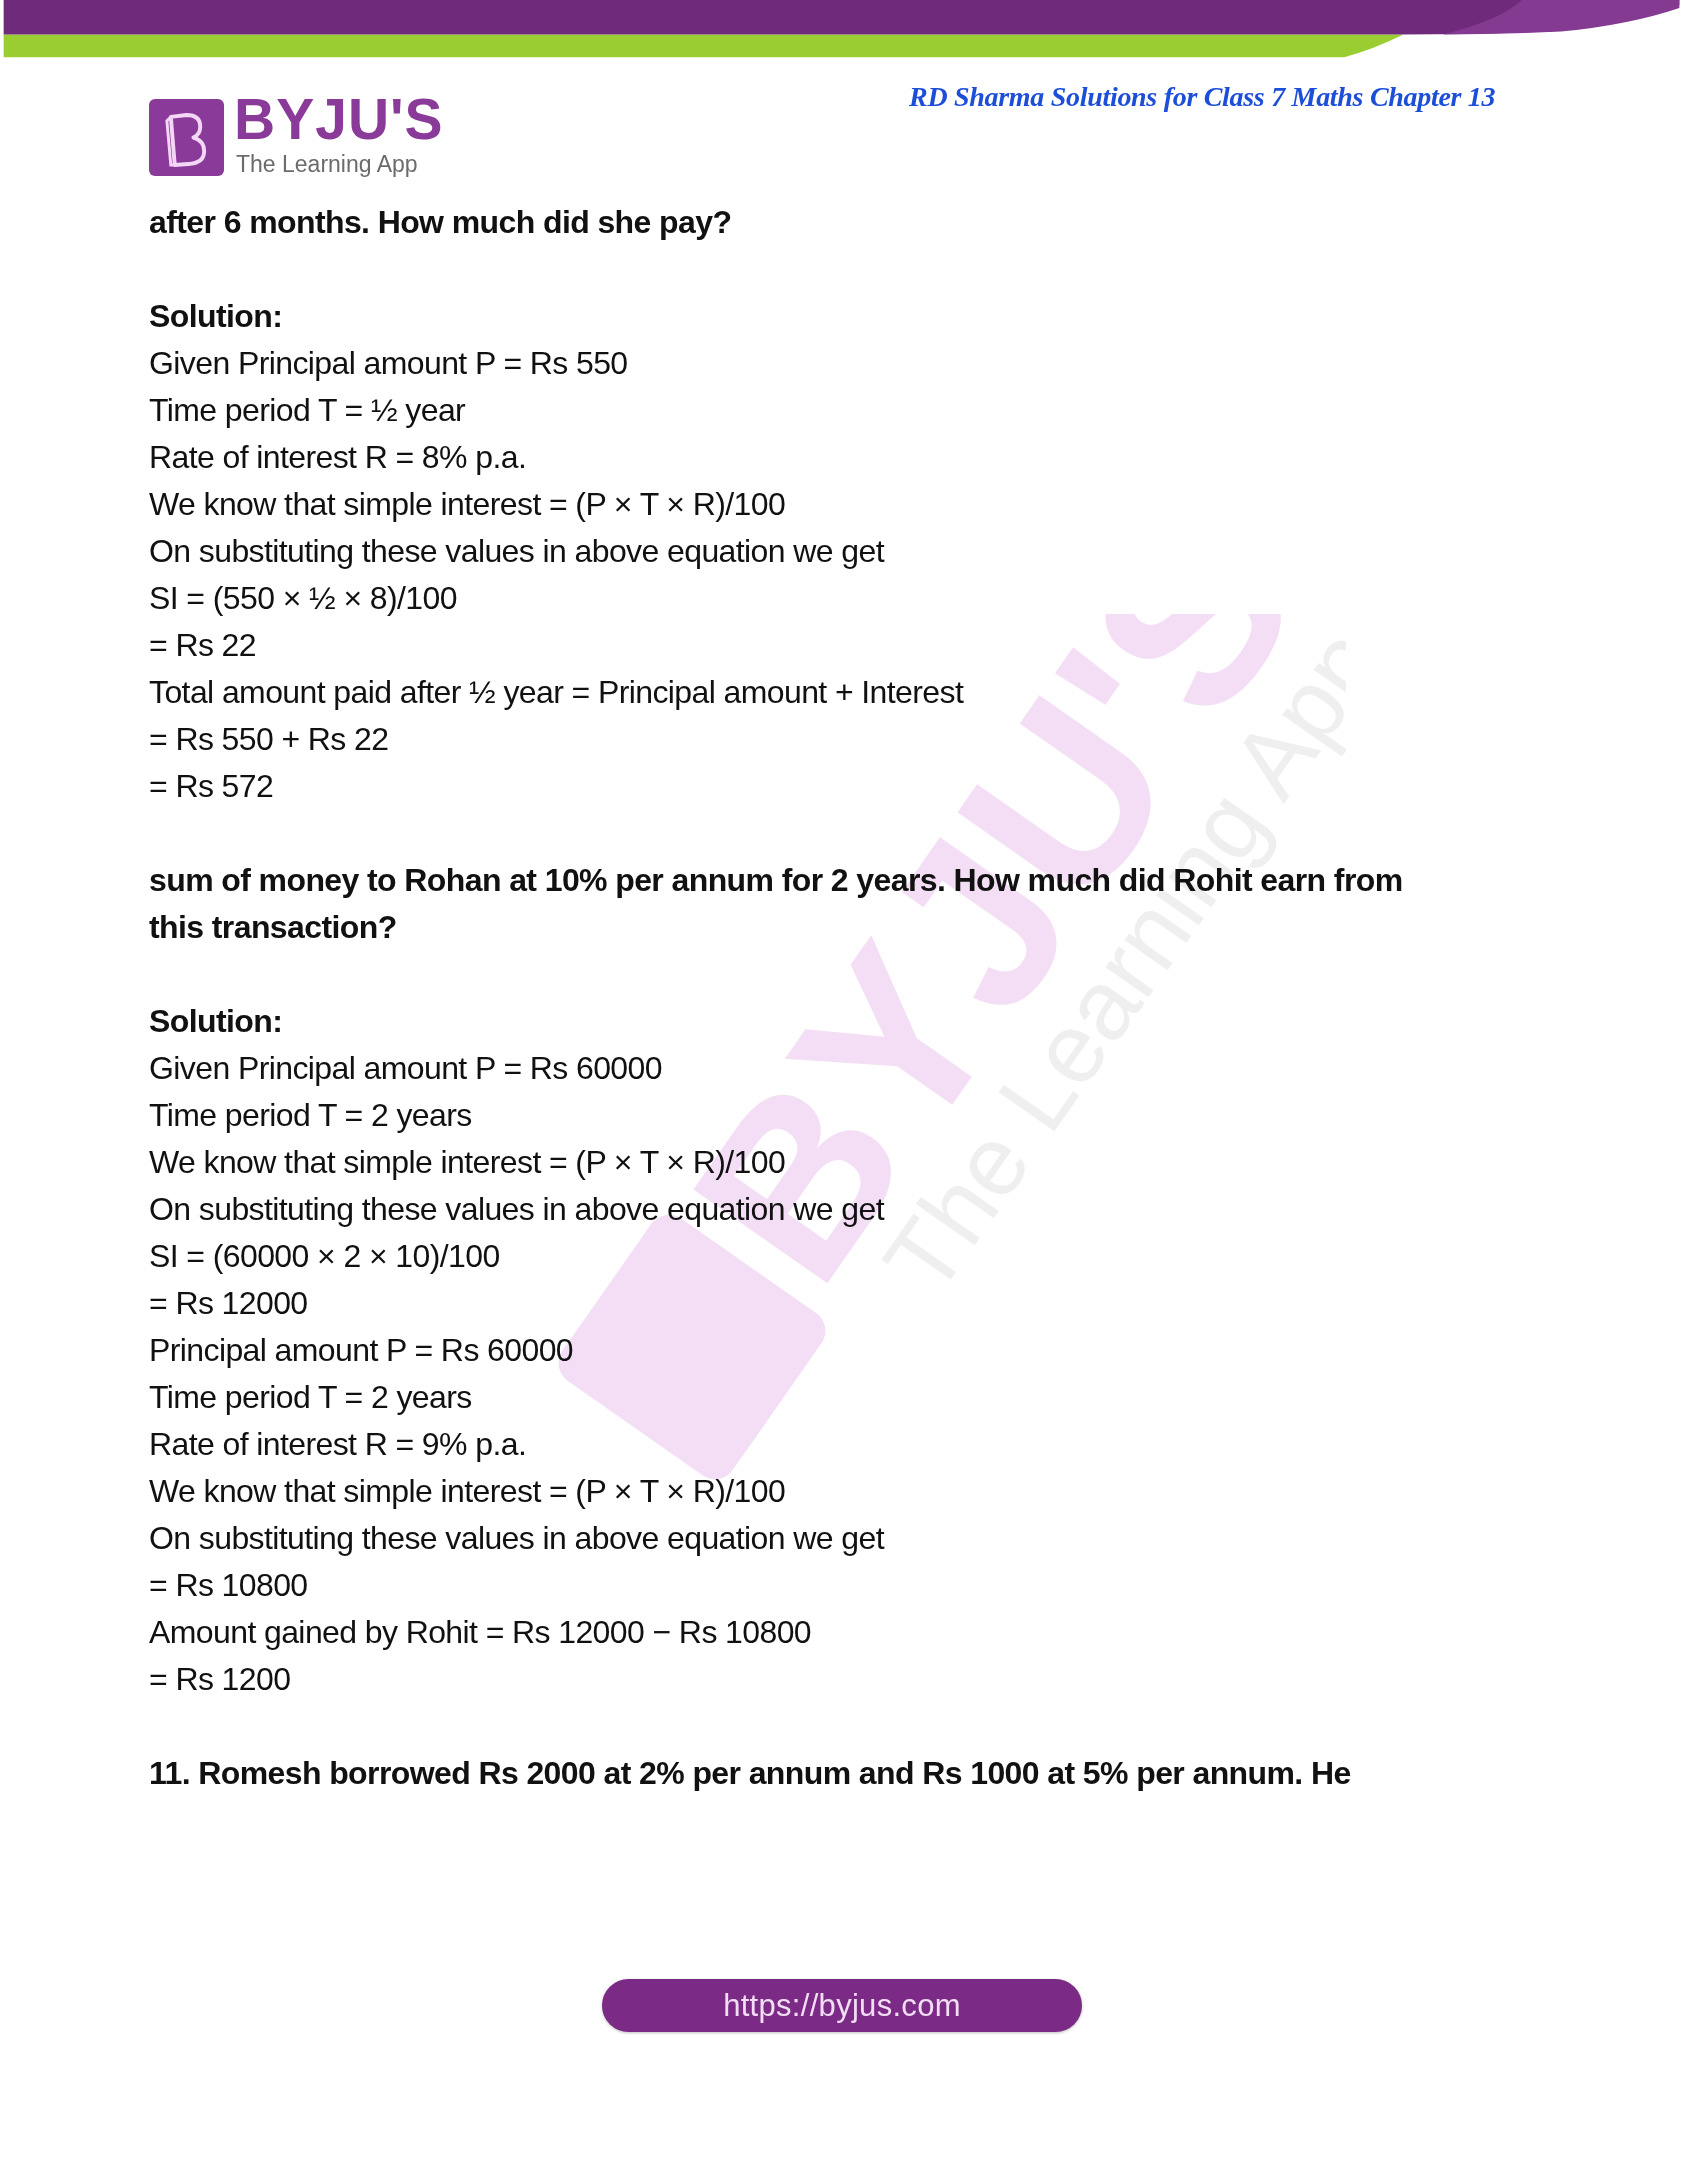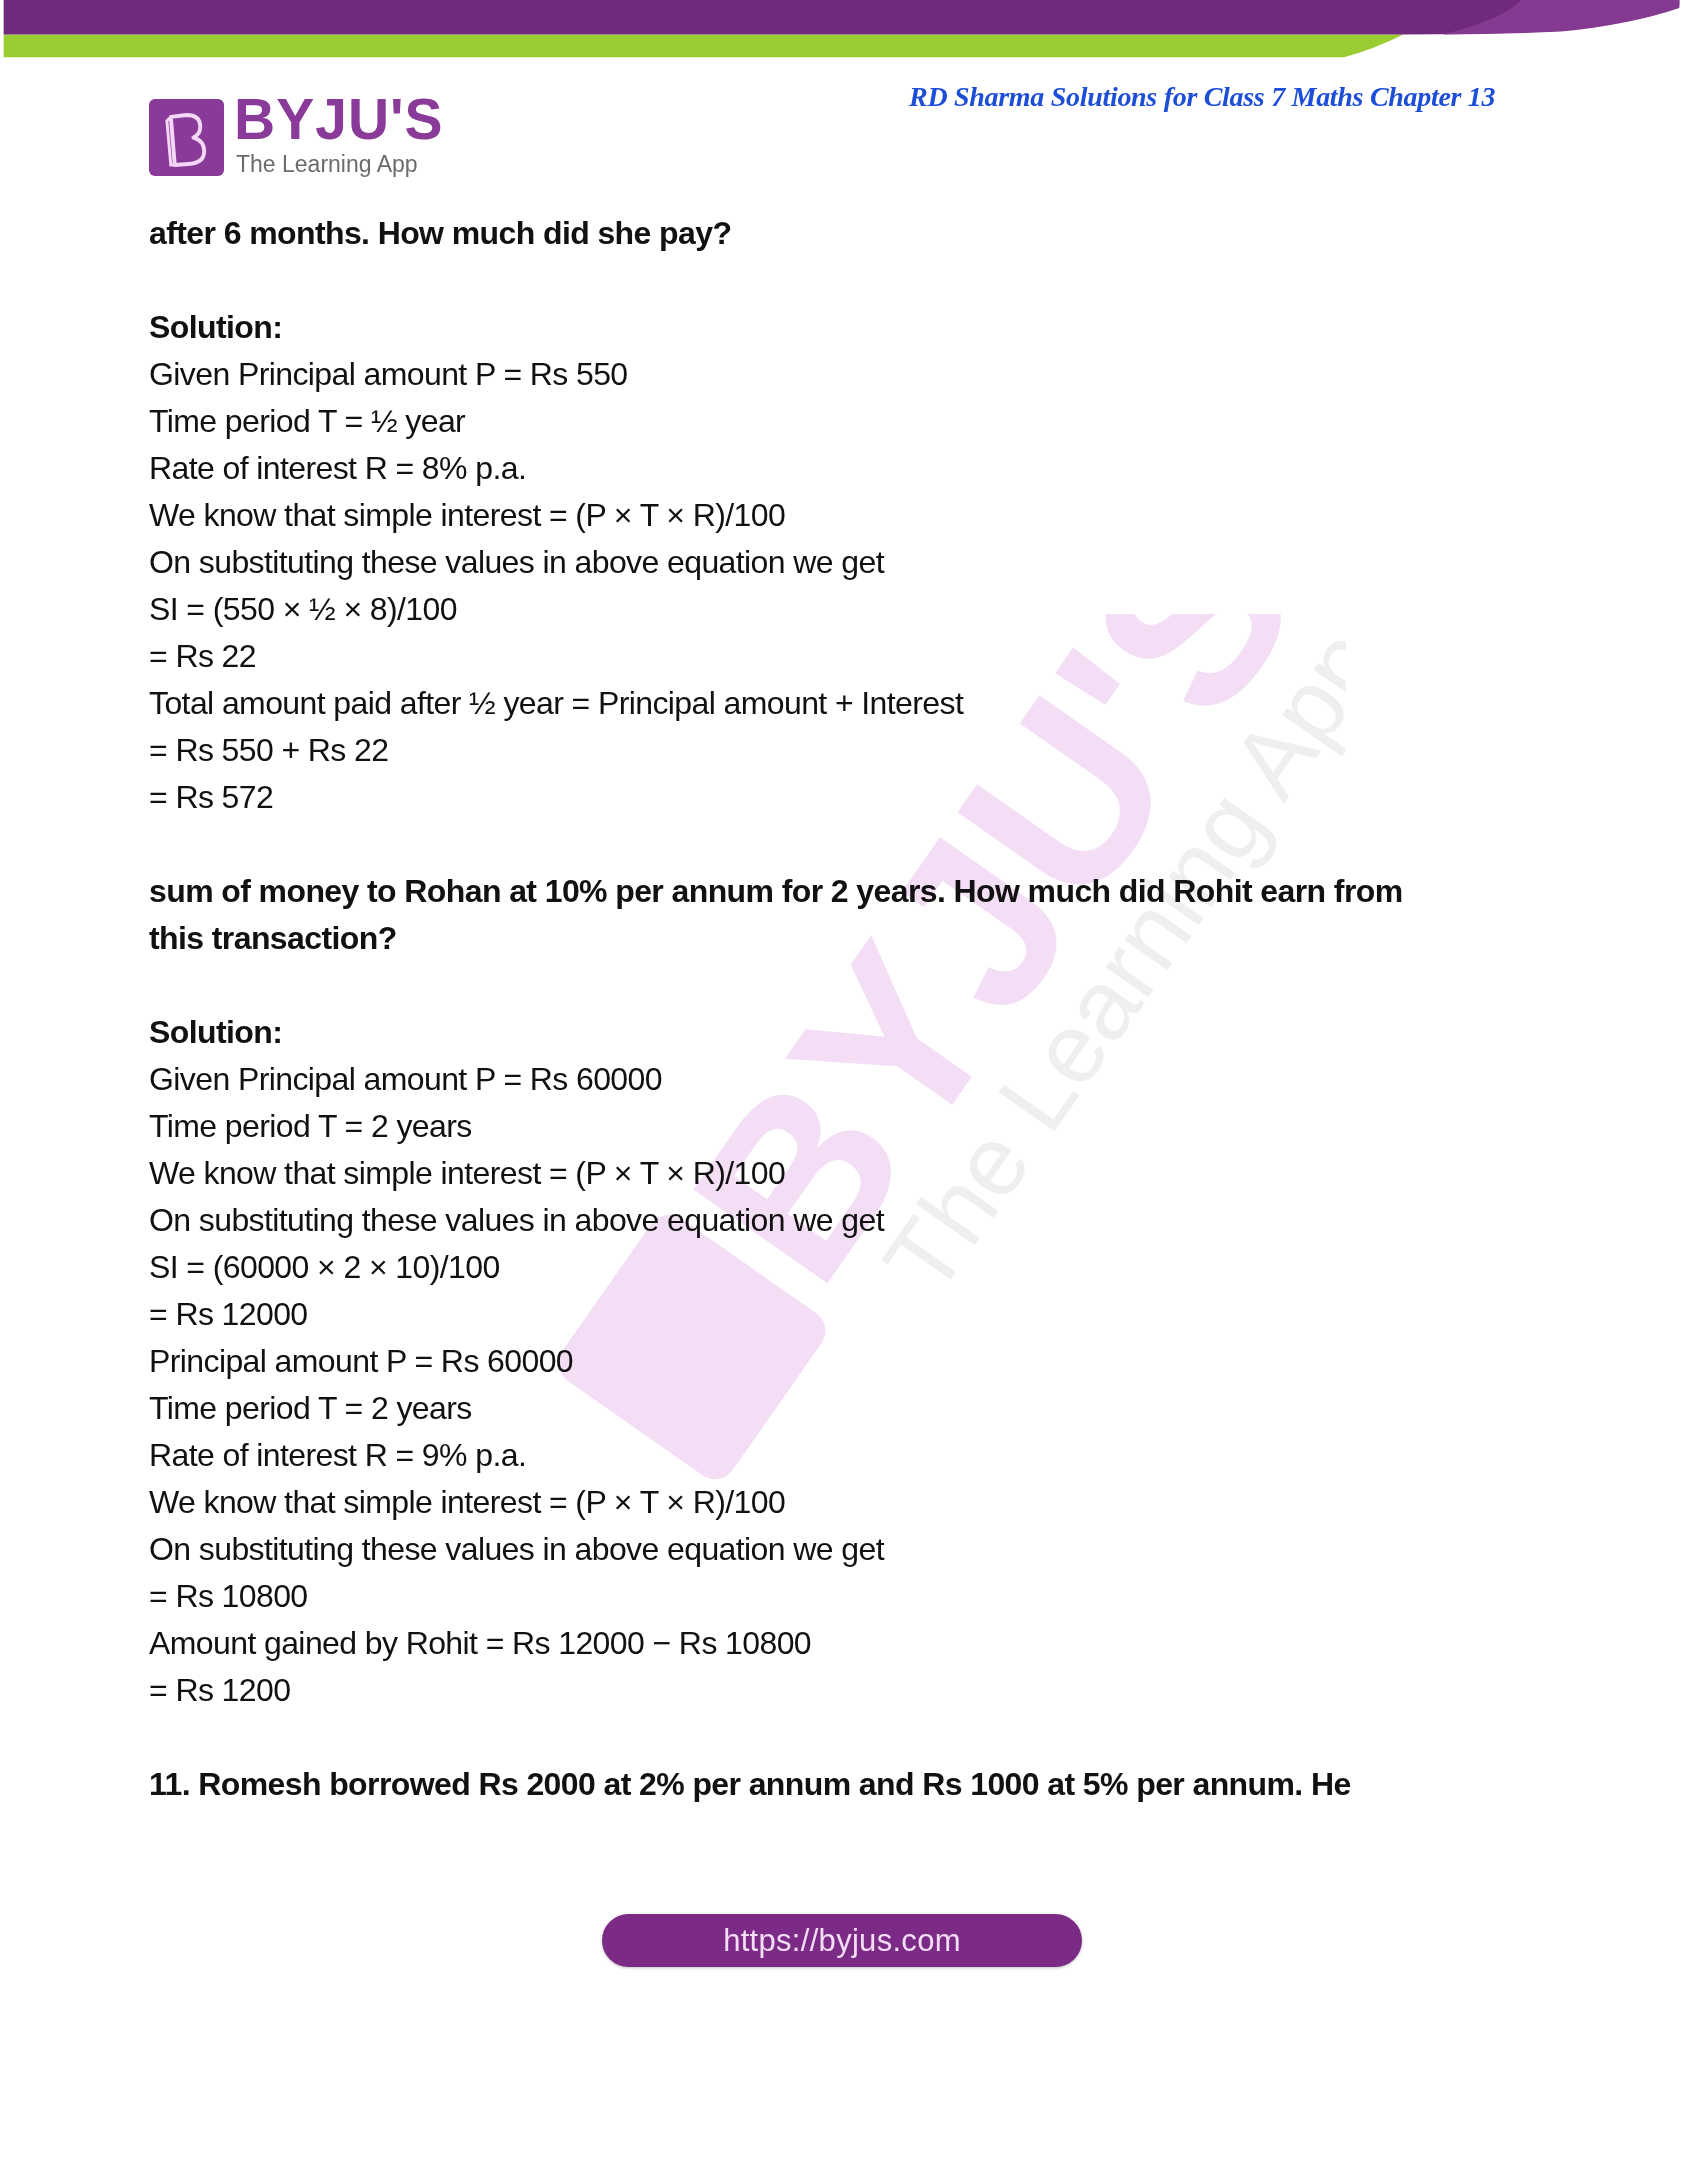--- a/index.html
+++ b/index.html
@@ -11,26 +11,26 @@
     .logo { position: absolute; left: 149px; top: 96px; width: 287px; height: 85px; }
     .logo-box { position: absolute; left: 0; top: 3px; width: 75px; height: 77px; background: #8a3a98; border-radius: 6px; }
     .logo-b { position: absolute; left: 12px; top: 10px; width: 51px; height: 59px; }
     .logo-word { position: absolute; left: 85px; top: -6px; font-family: "Liberation Sans", sans-serif; font-weight: bold; font-size: 57px; color: #8a3a98; letter-spacing: 1px; line-height: 59px; }
     .logo-tag { position: absolute; left: 87px; top: 55px; font-family: "Liberation Sans", sans-serif; font-size: 23px; color: #6b6b6b; line-height: 26px; }
 
     .doc-header { position: absolute; left: 909px; top: 79px; font-family: "Liberation Serif", serif; font-weight: bold; font-size: 28px; line-height: 36px; color: #1d4ed8; letter-spacing: -0.3px; font-style: italic; }
 
     .watermark { position: absolute; left: 356px; top: 614px; width: 990px; height: 891px; pointer-events: none; }
 
-    .content { position: absolute; left: 149px; top: 210px; width: 1406px; font-family: "Liberation Sans", sans-serif; font-size: 32px; color: #111; }
+    .content { position: absolute; left: 149px; top: 199px; width: 1406px; font-family: "Liberation Sans", sans-serif; font-size: 32px; color: #111; }
     .line { height: 47px; line-height: 47px; white-space: nowrap; letter-spacing: -0.6px; }
     .b { font-weight: bold; }
     .gap-sm { height: 47px; }
 
-    .footer-pill { position: absolute; left: 602px; top: 1914px; width: 480px; height: 53px; background: #7b2a86; border-radius: 27px; box-shadow: 0 1px 3px rgba(0,0,0,0.25); display: flex; align-items: center; justify-content: center; }
+    .footer-pill { position: absolute; left: 602px; top: 1979px; width: 480px; height: 53px; background: #7b2a86; border-radius: 27px; box-shadow: 0 1px 3px rgba(0,0,0,0.25); display: flex; align-items: center; justify-content: center; }
     .footer-pill span { color: #f3ddf5; font-family: "Liberation Sans", sans-serif; font-size: 31px; letter-spacing: 0.3px; }
   </style>
 </head>
 <body>
 
 <div class="top-bars">
   <svg width="1683" height="69" viewBox="0 0 1700 70" xmlns="http://www.w3.org/2000/svg">
     <path d="M0,35 L1380,35 Q1400,35 1420,35 L1420,35 Q1390,50 1360,58 L0,58 Z" fill="#9acd32"></path>
     <path d="M0,0 L1700,0 L1700,5 Q1640,25 1570,32 Q1500,35 1420,35 L0,35 Z" fill="#702a7c"></path>
     <path d="M1540,0 L1700,0 L1700,8 Q1650,25 1580,32 Q1520,35 1460,35 Q1520,20 1540,0 Z" fill="#843a90"></path>

